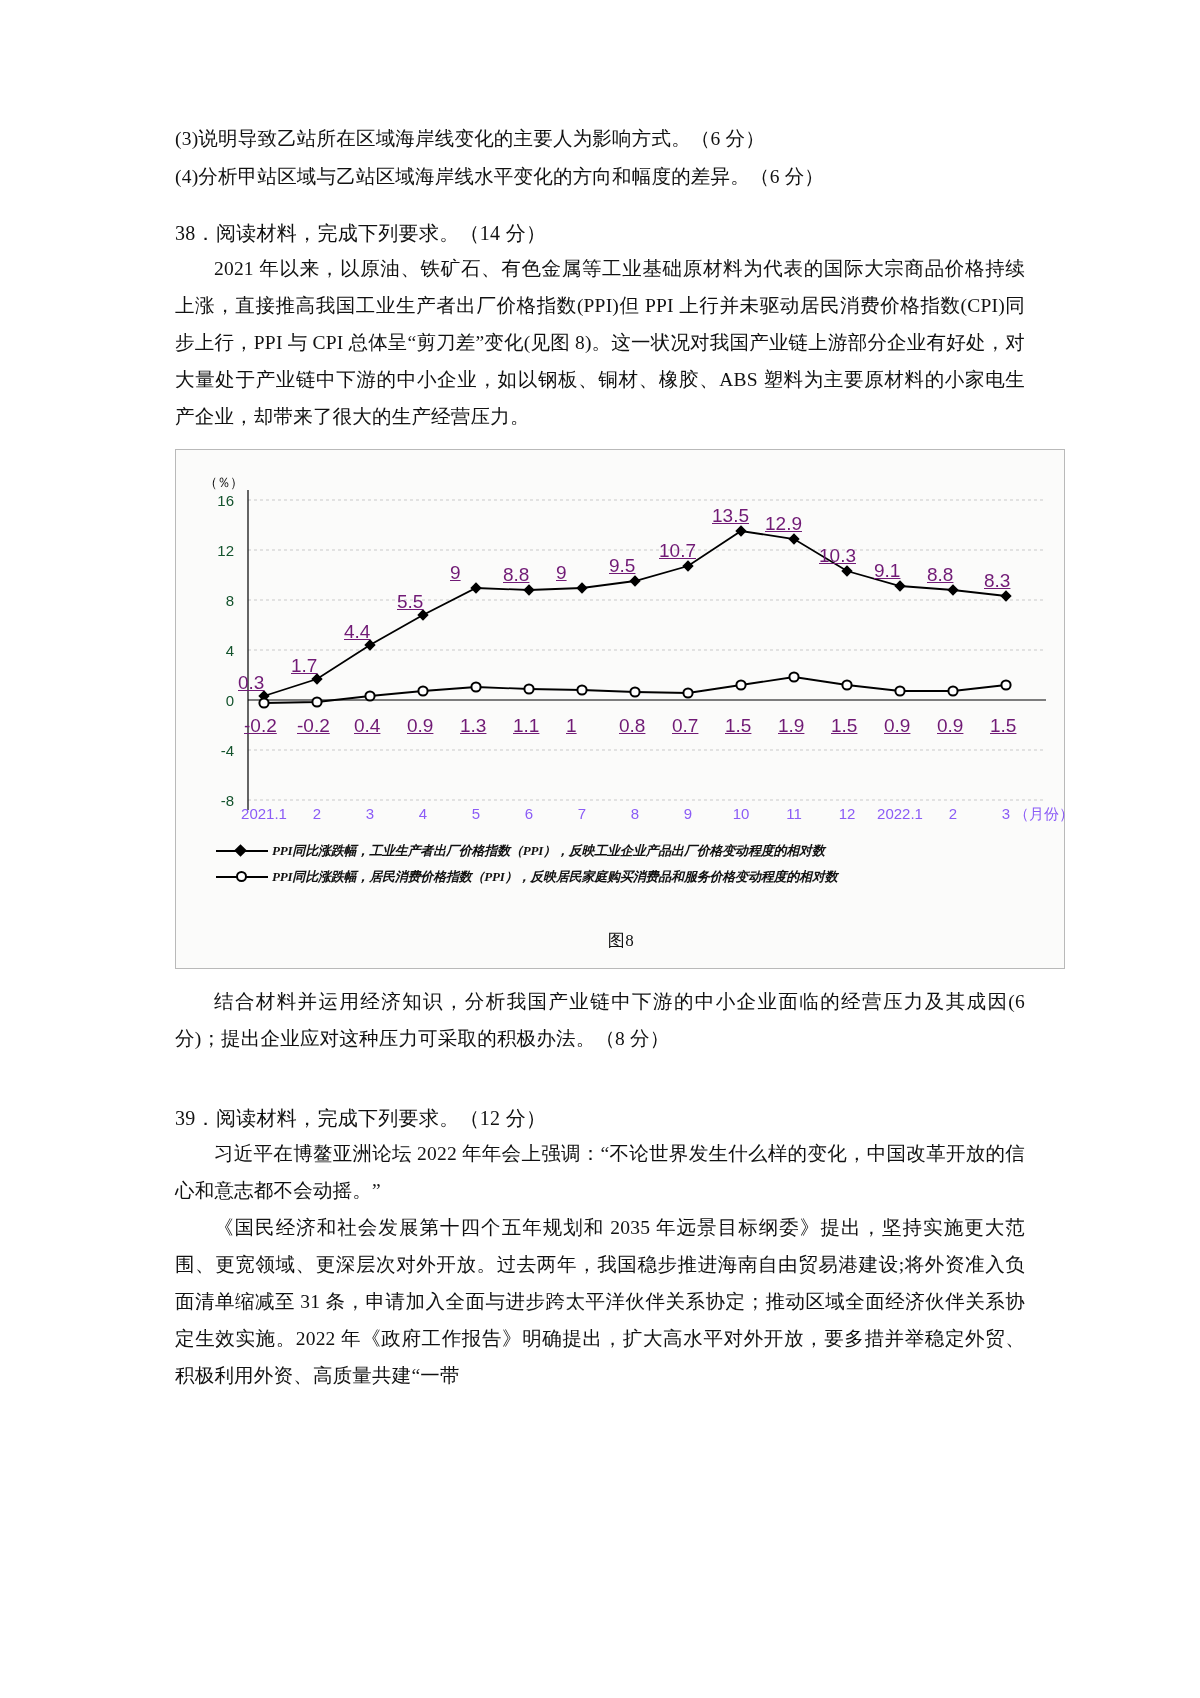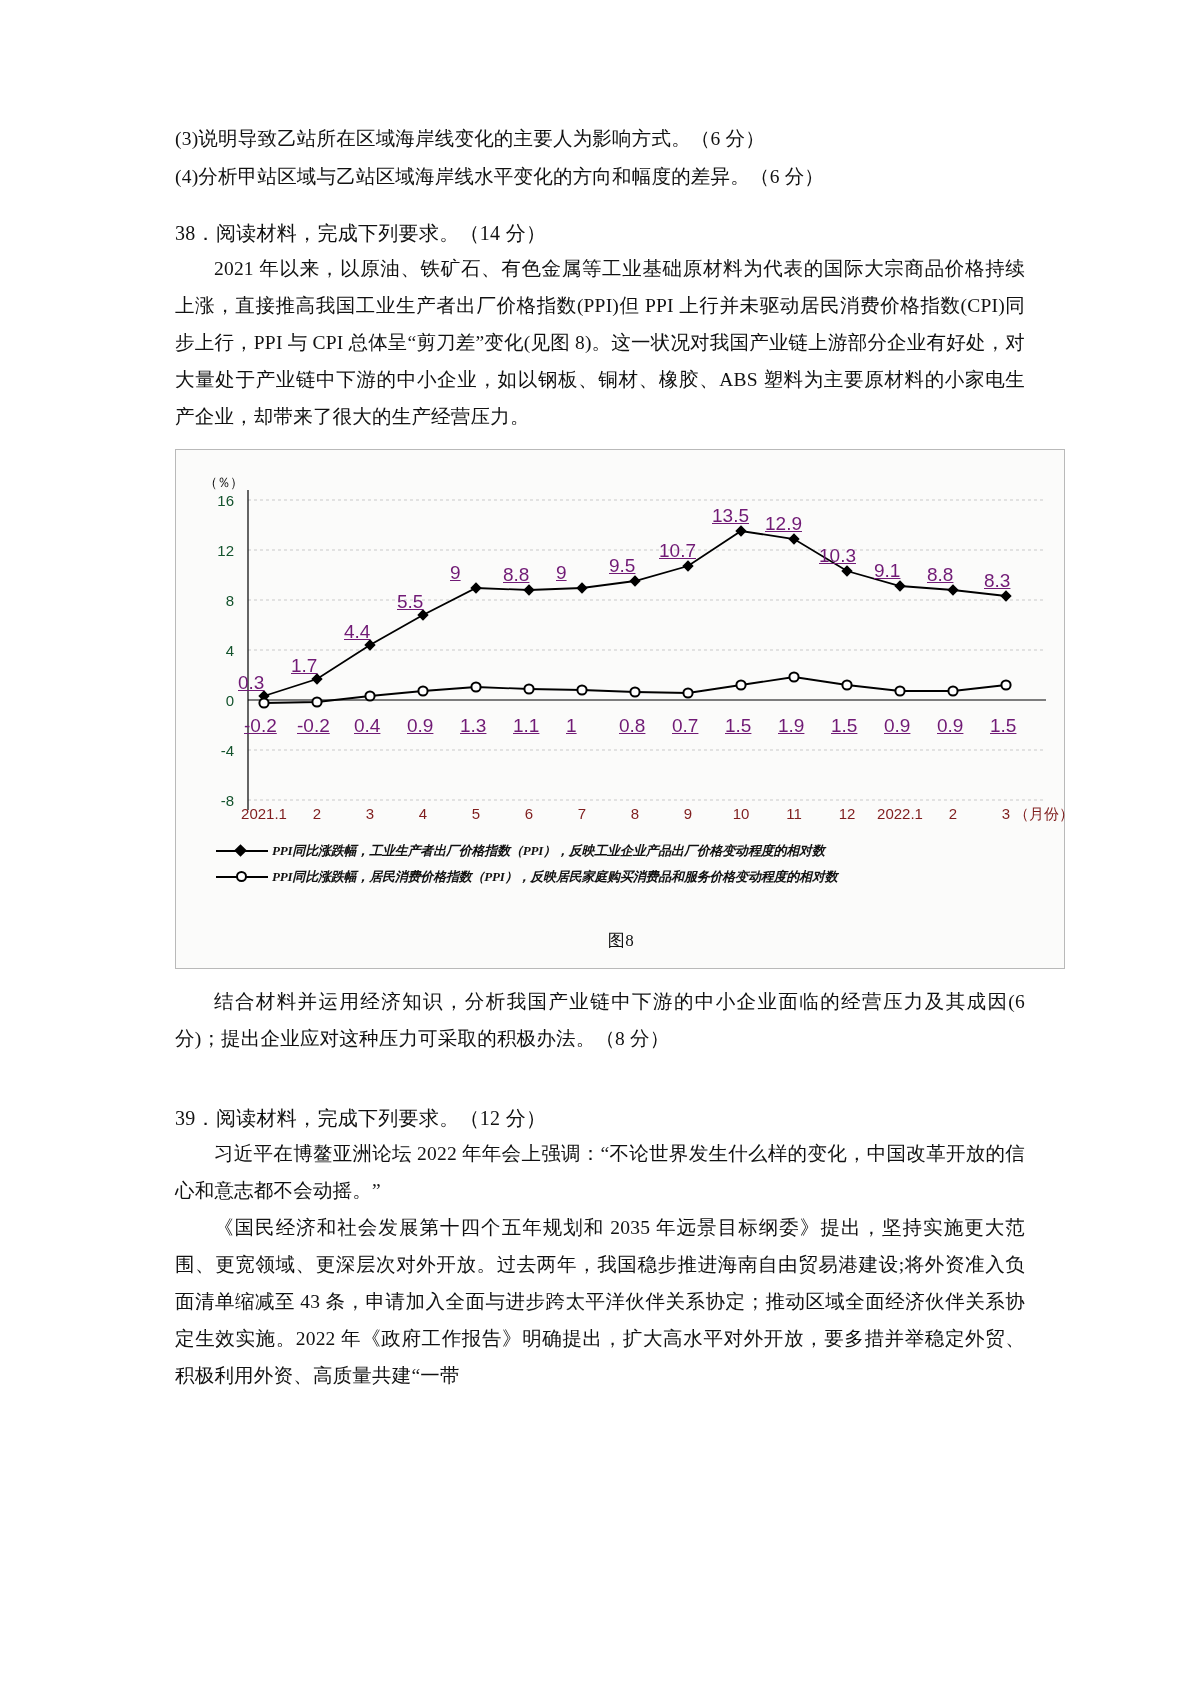--- a/index.html
+++ b/index.html
@@ -73,21 +73,21 @@
     text-align: right;
     width: 34px;
     color: #14532d;
   }
   .x-tick {
     position: absolute;
     font-size: 15px;
     font-family: "Liberation Sans", sans-serif;
     text-align: center;
     white-space: nowrap;
-    color: #7f1d1d;
+    color: #8b5cf6;
   }
   .dlabel {
     position: absolute;
     font-size: 19px;
     font-family: "Liberation Sans", sans-serif;
     white-space: nowrap;
     color: #701a75;
     text-decoration: underline;
   }
   .legend {
@@ -278,15 +278,15 @@
       </div>
     </div>
 
     <div class="fig-caption">图8</div>
   </div>
 
   <div class="para indent2" style="margin-top:14px;">结合材料并运用经济知识，分析我国产业链中下游的中小企业面临的经营压力及其成因(6 分)；提出企业应对这种压力可采取的积极办法。（8 分）</div>
 
   <div class="section-head" style="margin-top:44px;">39．阅读材料，完成下列要求。（12 分）</div>
   <div class="para indent2">习近平在博鳌亚洲论坛 2022 年年会上强调：“不论世界发生什么样的变化，中国改革开放的信心和意志都不会动摇。”</div>
-  <div class="para indent2">《国民经济和社会发展第十四个五年规划和 2035 年远景目标纲委》提出，坚持实施更大范围、更宽领域、更深层次对外开放。过去两年，我国稳步推进海南自由贸易港建设;将外资准入负面清单缩减至 43 条，申请加入全面与进步跨太平洋伙伴关系协定；推动区域全面经济伙伴关系协定生效实施。2022 年《政府工作报告》明确提出，扩大高水平对外开放，要多措并举稳定外贸、积极利用外资、高质量共建“一带</div>
+  <div class="para indent2">《国民经济和社会发展第十四个五年规划和 2035 年远景目标纲委》提出，坚持实施更大范围、更宽领域、更深层次对外开放。过去两年，我国稳步推进海南自由贸易港建设;将外资准入负面清单缩减至 31 条，申请加入全面与进步跨太平洋伙伴关系协定；推动区域全面经济伙伴关系协定生效实施。2022 年《政府工作报告》明确提出，扩大高水平对外开放，要多措并举稳定外贸、积极利用外资、高质量共建“一带</div>
 
 </div>
 
 </body></html>

